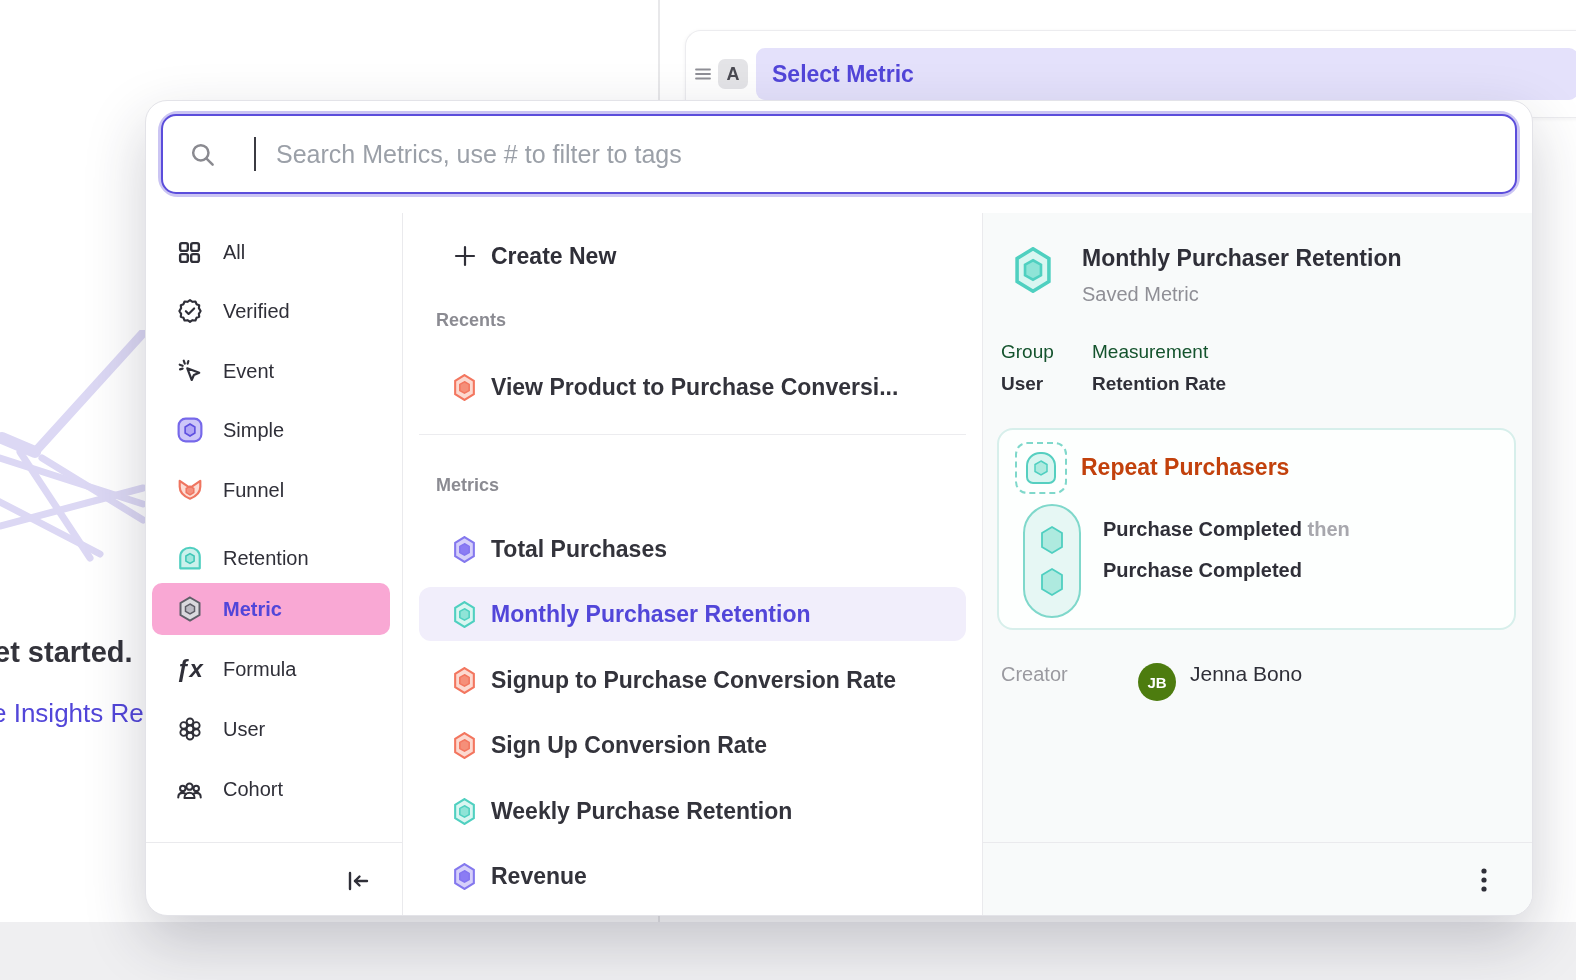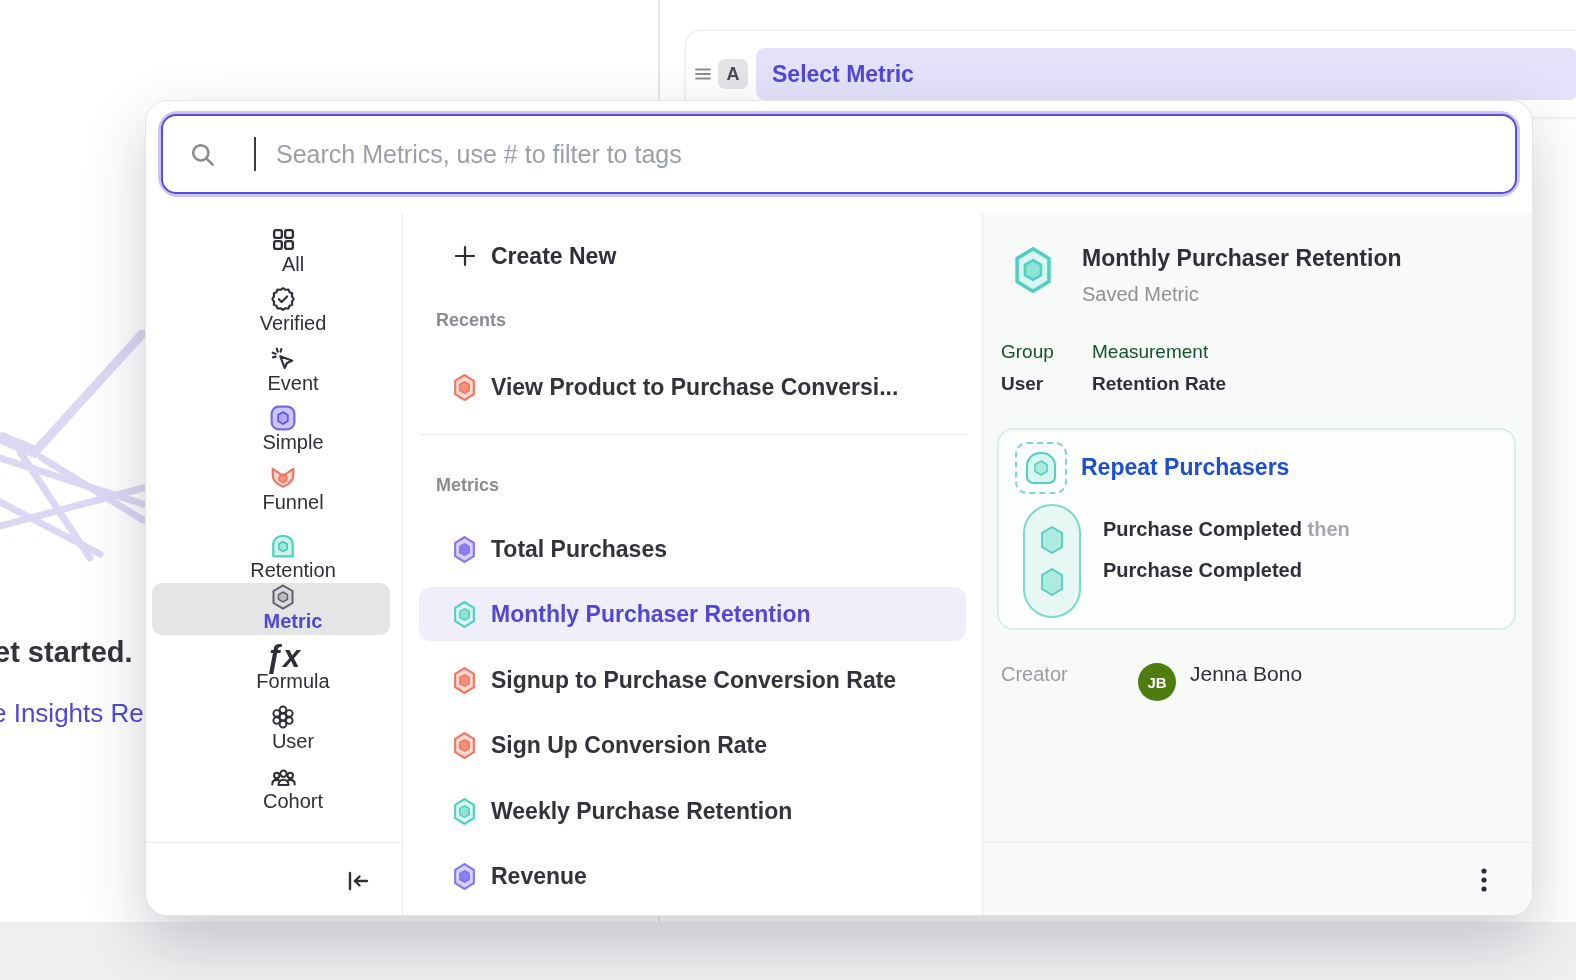--- a/index.html
+++ b/index.html
@@ -60,27 +60,27 @@
   .search-input::placeholder { color:#9ba0a8; opacity:1; }
 
   .columns { position:absolute; left:0; right:0; top:112px; bottom:0; display:flex; }
   .col-sidebar { width:257px; position:relative; border-right:1px solid #eaeaed; }
   .col-list { flex:1; position:relative; }
   .col-detail { width:550px; position:relative; background:#f8fafa; border-left:1px solid #eaeaed; }
 
   
   .side-item {
     position:absolute; left:0; margin-left:6px; margin-right:12px; width:238px; height:52px;
-    display:flex; align-items:center; padding-left:24px; border-radius:10px; cursor:pointer;flex-direction:column;
+    display:flex; align-items:center; padding-left:24px; border-radius:10px; cursor:pointer;
   }
   .side-item .ic { width:27px; height:27px; display:flex; align-items:center; justify-content:center; flex:0 0 auto; }
   .side-item .lbl { margin-left:20px; font-size:20px; font-weight:500; color:#2f2f38; }
-  .side-item.selected { background:#e5e5e5; }
+  .side-item.selected { background:#f9a8d4; }
   .side-item.selected .lbl { color:#5246d9; font-weight:600; }
-  .fx-glyph { font-style:italic; font-weight:600; font-size:31px; color:#2f2f38; line-height:1; }
+  .fx-glyph { font-style:italic; font-weight:600; font-size:24px; color:#2f2f38; line-height:1; }
   .side-footer { position:absolute; left:0; right:0; top:629px; height:75px; border-top:1px solid #eaeaed; }
   .collapse-btn { position:absolute; right:30px; top:24px; width:28px; height:28px; cursor:pointer; }
 
   
   .row-item {
     position:absolute; left:16px; right:16px; height:54px; border-radius:12px;
     display:flex; align-items:center; padding-left:34px; cursor:pointer;
   }
   .row-item .hex { width:23px; height:27px; flex:0 0 auto; display:flex; }
   .row-item .lbl { margin-left:15px; font-size:23px; font-weight:600; color:#33333b; white-space:nowrap; }
@@ -112,21 +112,21 @@
   }
   .def-icon {
     position:absolute; left:16px; top:12px; width:52px; height:52px;
     border:2px dashed #7fd8cb; border-radius:12px;
     display:flex; align-items:center; justify-content:center;
   }
   .def-arch {
     width:30px; height:32px; background:#d9f5f0; border:2px solid #55cfc0;
     border-radius:14px 14px 7px 7px; display:flex; align-items:center; justify-content:center;
   }
-  .def-name { position:absolute; left:82px; top:24px; font-size:23px; font-weight:700; color:#1d4ed8; }
+  .def-name { position:absolute; left:82px; top:24px; font-size:23px; font-weight:700; color:#c2410c; }
   .def-capsule {
     position:absolute; left:24px; top:74px; width:58px; height:114px;
     background:#e6f7f4; border:2px solid #7fd8cb; border-radius:29px;
     display:flex; flex-direction:column; align-items:center; justify-content:center; gap:12px;
   }
   .def-step1 { position:absolute; left:104px; top:88px; font-size:20px; color:#2f2f38; white-space:nowrap; }
   .def-step1 .strong, .def-step2 .strong { font-weight:700; }
   .def-step1 .conn { color:#a7a7ad; font-weight:700; }
   .def-step2 { position:absolute; left:104px; top:129px; font-size:20px; color:#2f2f38; white-space:nowrap; }
   .creator-label { position:absolute; left:18px; top:450px; font-size:20px; color:#9a9aa0; }

